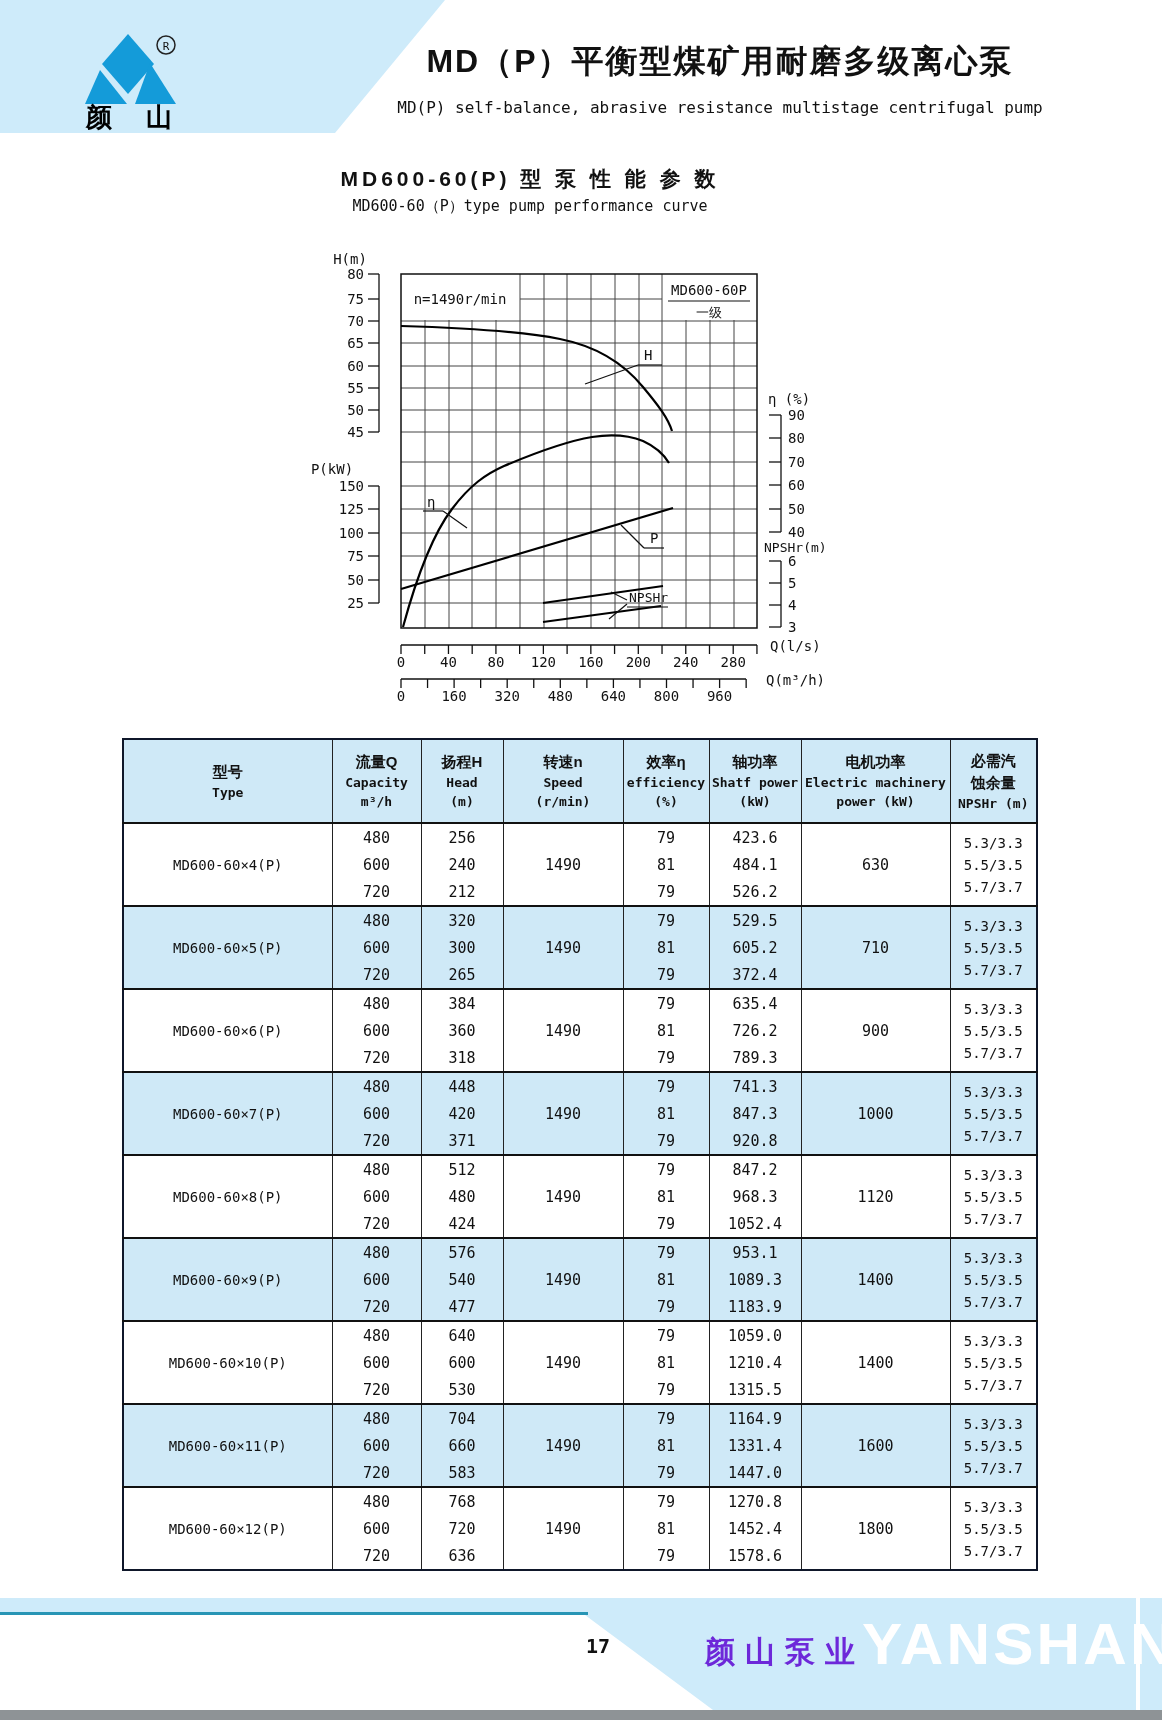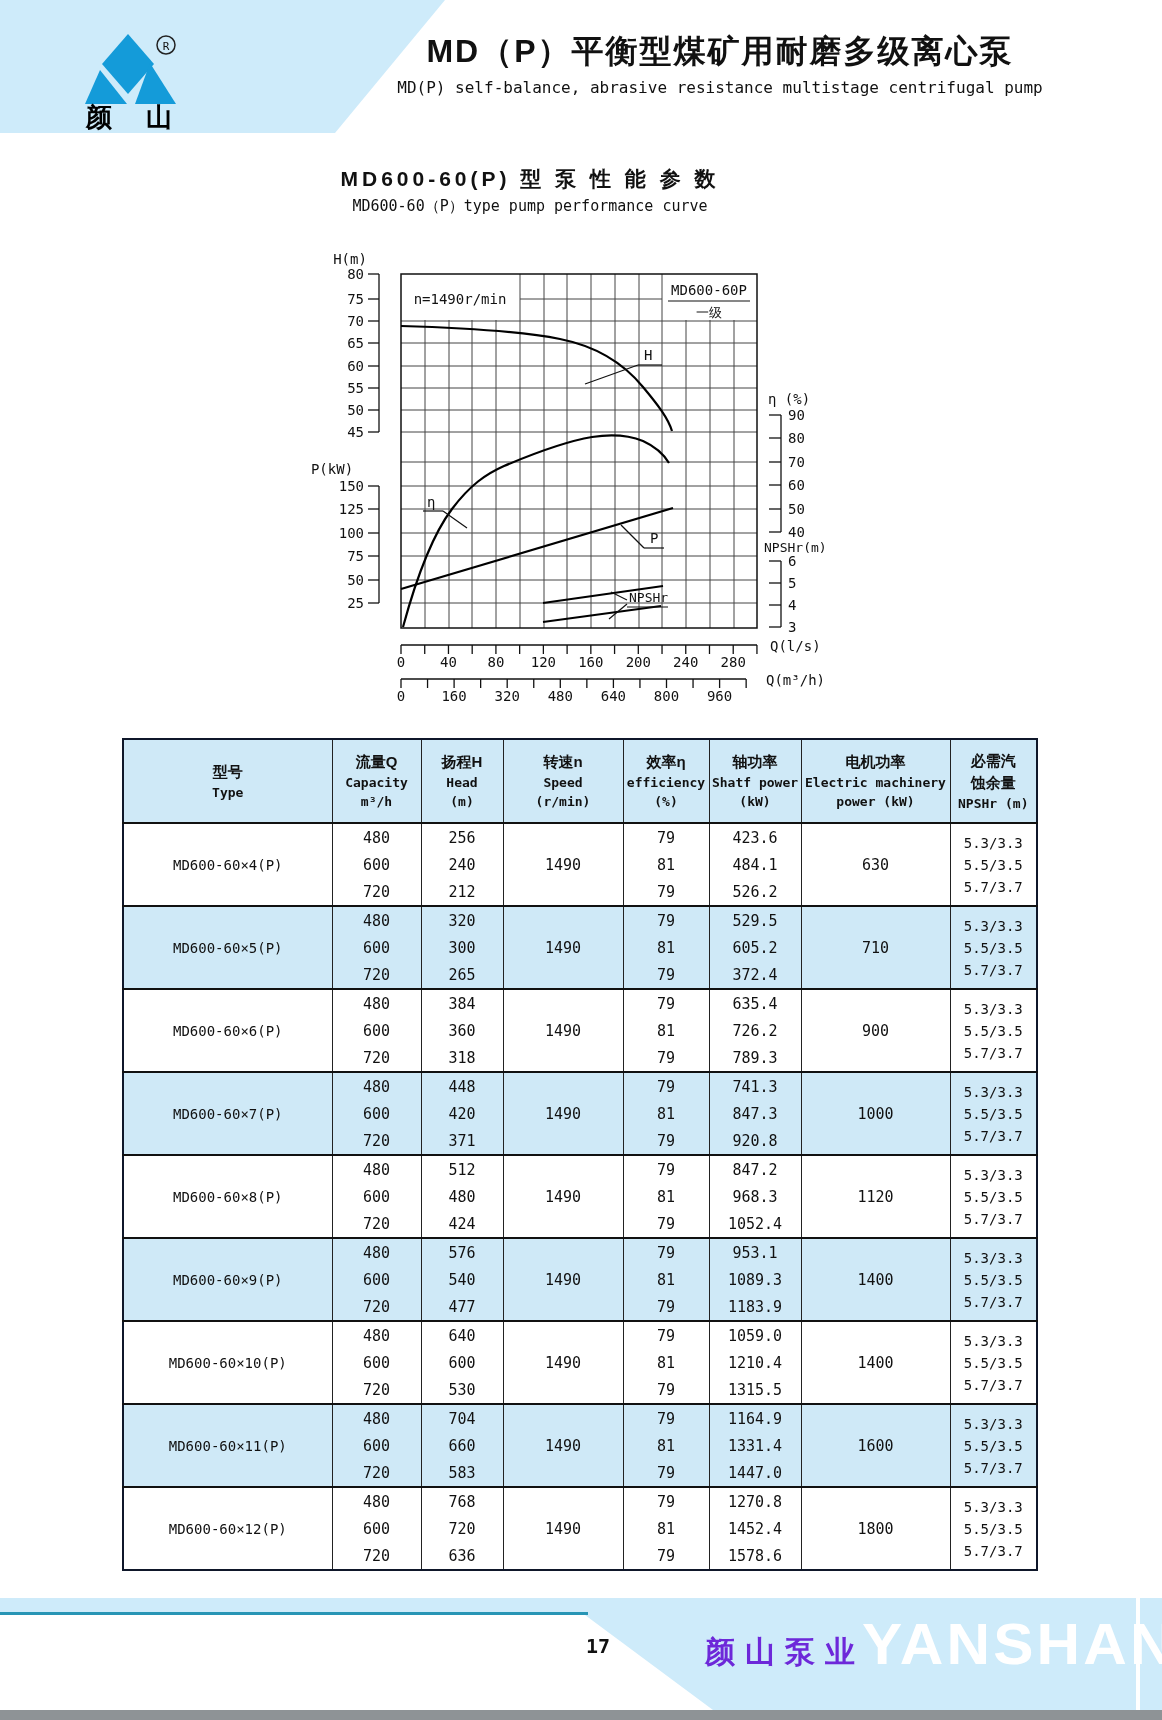--- a/index.html
+++ b/index.html
@@ -3,23 +3,23 @@
 <meta charset="utf-8">
 <style>
   html,body{margin:0;padding:0;}
   body{
     width:1162px;height:1720px;position:relative;overflow:hidden;
     background:#ffffff;font-family:"Liberation Sans",sans-serif;color:#111;
   }
   
   .hdr-band{position:absolute;left:0;top:0;width:500px;height:133px;
     background:#CEEBFA;clip-path:polygon(0 0,445px 0,335px 133px,0 133px);}
-  .hdr-title{position:absolute;left:400px;top:30px;width:640px;text-align:center;
+  .hdr-title{position:absolute;left:400px;top:40px;width:640px;text-align:center;
     font-size:32px;font-weight:bold;letter-spacing:2px;}
-  .hdr-sub{position:absolute;left:390px;top:78px;width:660px;text-align:center;
+  .hdr-sub{position:absolute;left:390px;top:98px;width:660px;text-align:center;
     font-family:"DejaVu Sans Mono",monospace;font-size:16px;}
   .logo-zh{position:absolute;top:100px;font-size:26px;font-weight:bold;color:#000;}
   
   .cht-t1{position:absolute;left:260px;top:165px;width:540px;text-align:center;
     font-size:21px;font-weight:bold;letter-spacing:4px;}
   .cht-t2{position:absolute;left:260px;top:197px;width:540px;text-align:center;
     font-family:"DejaVu Sans Mono",monospace;font-size:15px;}
   svg text{font-family:"DejaVu Sans Mono",monospace;fill:#111;}
   
   #spec-table{position:absolute;left:122px;top:738px;}

